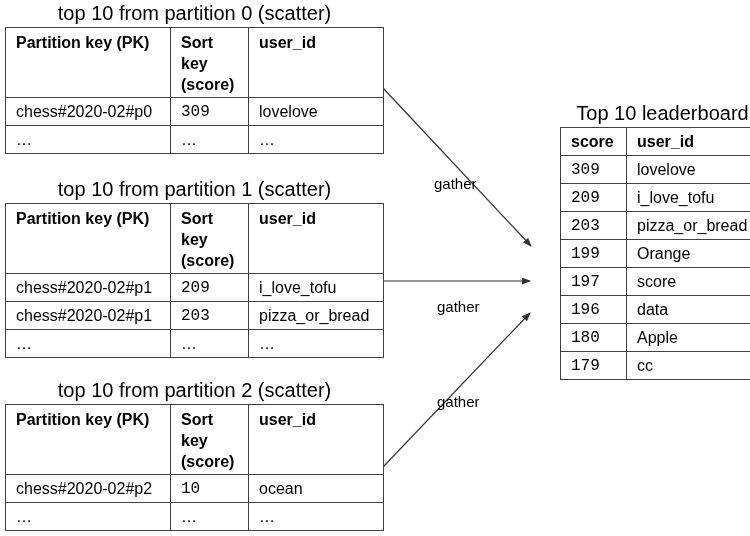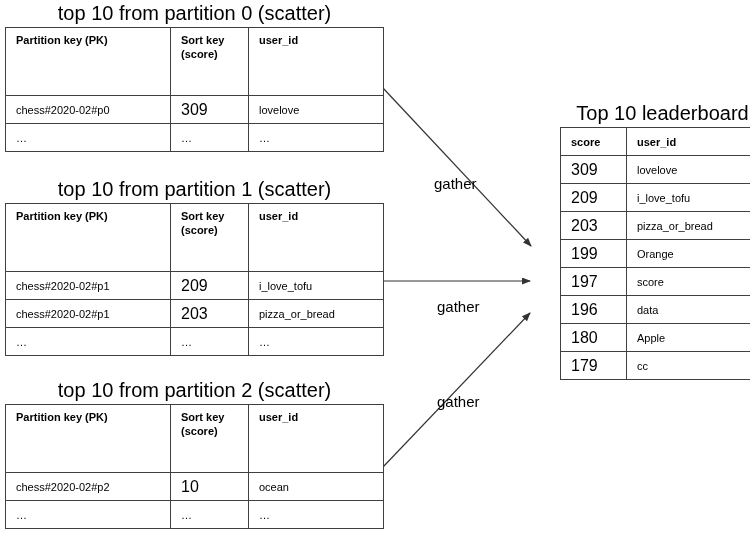--- a/index.html
+++ b/index.html
@@ -38,41 +38,41 @@
   table {
     border-collapse: collapse;
     table-layout: fixed;
     background: #ffffff;
   }
   .ptable table { width: 378px; }
   .lbtable table { width: 204px; }
   th, td {
     border: 1px solid #3f3f3f;
     padding: 2px 10px;
-    font-size: 11px;
+    font-size: 16px;
     font-weight: normal;
     text-align: left;
     overflow: hidden;
     white-space: nowrap;
   }
   th { font-weight: bold; }
   .ptable th {
     vertical-align: top;
     padding-top: 5px;
     white-space: normal;
     line-height: 1.3;
   }
   .ptable thead tr { height: 68px; }
   .ptable tbody tr { height: 28px; }
   .lbtable thead tr { height: 28px; }
   .lbtable tbody tr { height: 28px; }
   .lbtable th { vertical-align: middle; }
   td { vertical-align: middle; }
   td.num {
-    font-family: Liberation Sans, sans-serif;
+    font-family: Liberation Mono, monospace;
     font-size: 16px;
   }
   .gather-label {
     position: absolute;
     font-size: 15px;
     line-height: 16px;
     white-space: nowrap;
     margin-top: 42px;
   }
 </style>

